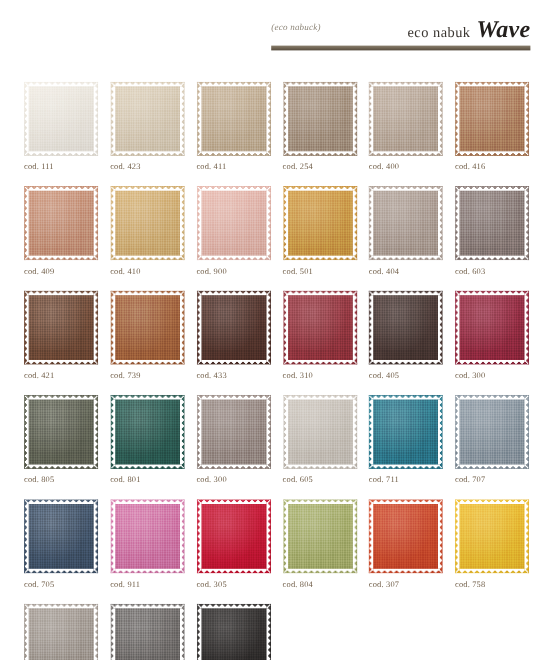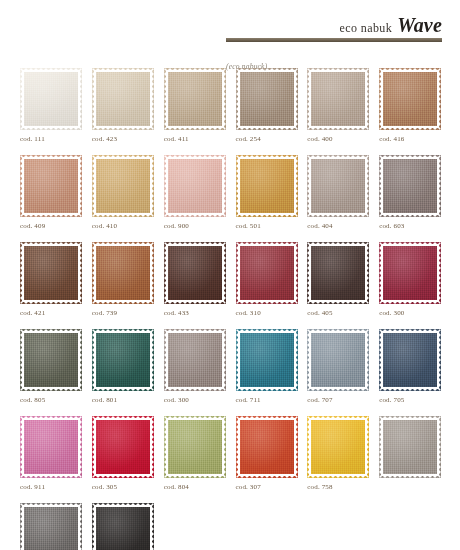--- a/index.html
+++ b/index.html
@@ -8,21 +8,21 @@
     font-family:"Liberation Serif",serif;
   }
   .page{position:relative;width:460px;height:550px;}
 
   
   .header{position:absolute;left:226px;top:14px;width:216px;height:30px;}
   .hdr-row{position:relative;height:20px;}
   .hdr-left{
     position:absolute;left:0;top:4px;
     font-family:"Liberation Serif",serif;
-    font-style:italic;font-size:7.5px;color:#8d8578;letter-spacing:.2px;margin-top:44px;
+    font-style:italic;font-size:7.5px;color:#8d8578;letter-spacing:.2px;
   }
   .hdr-right{position:absolute;right:0;top:0;white-space:nowrap;}
   .hdr-eco{
     font-family:"Liberation Serif",serif;
     font-size:12px;color:#3a3530;letter-spacing:.4px;vertical-align:baseline;
   }
   .hdr-wave{
     font-family:"Liberation Serif",serif;
     font-size:20px;font-weight:bold;color:#231f1c;
     letter-spacing:.2px;margin-left:5px;vertical-align:baseline;font-style:italic;
@@ -302,20 +302,30 @@
             <div class="fabric" style="background: rgb(154, 139, 133);">
               <div class="shade"></div>
             </div>
           </div>
         </div>
         <div class="cod">cod. 300</div>
       </div>
       <div class="cell">
         <div class="swatch-wrap">
           <div class="swatch">
+            <div class="fabric" style="background: rgb(205, 198, 189);">
+              <div class="shade"></div>
+            </div>
+          </div>
+        </div>
+        <div class="cod">cod. 605</div>
+      </div>
+      <div class="cell">
+        <div class="swatch-wrap">
+          <div class="swatch">
             <div class="fabric" style="background: rgb(39, 117, 138);">
               <div class="shade"></div>
             </div>
           </div>
         </div>
         <div class="cod">cod. 711</div>
       </div>
       <div class="cell">
         <div class="swatch-wrap">
           <div class="swatch">

